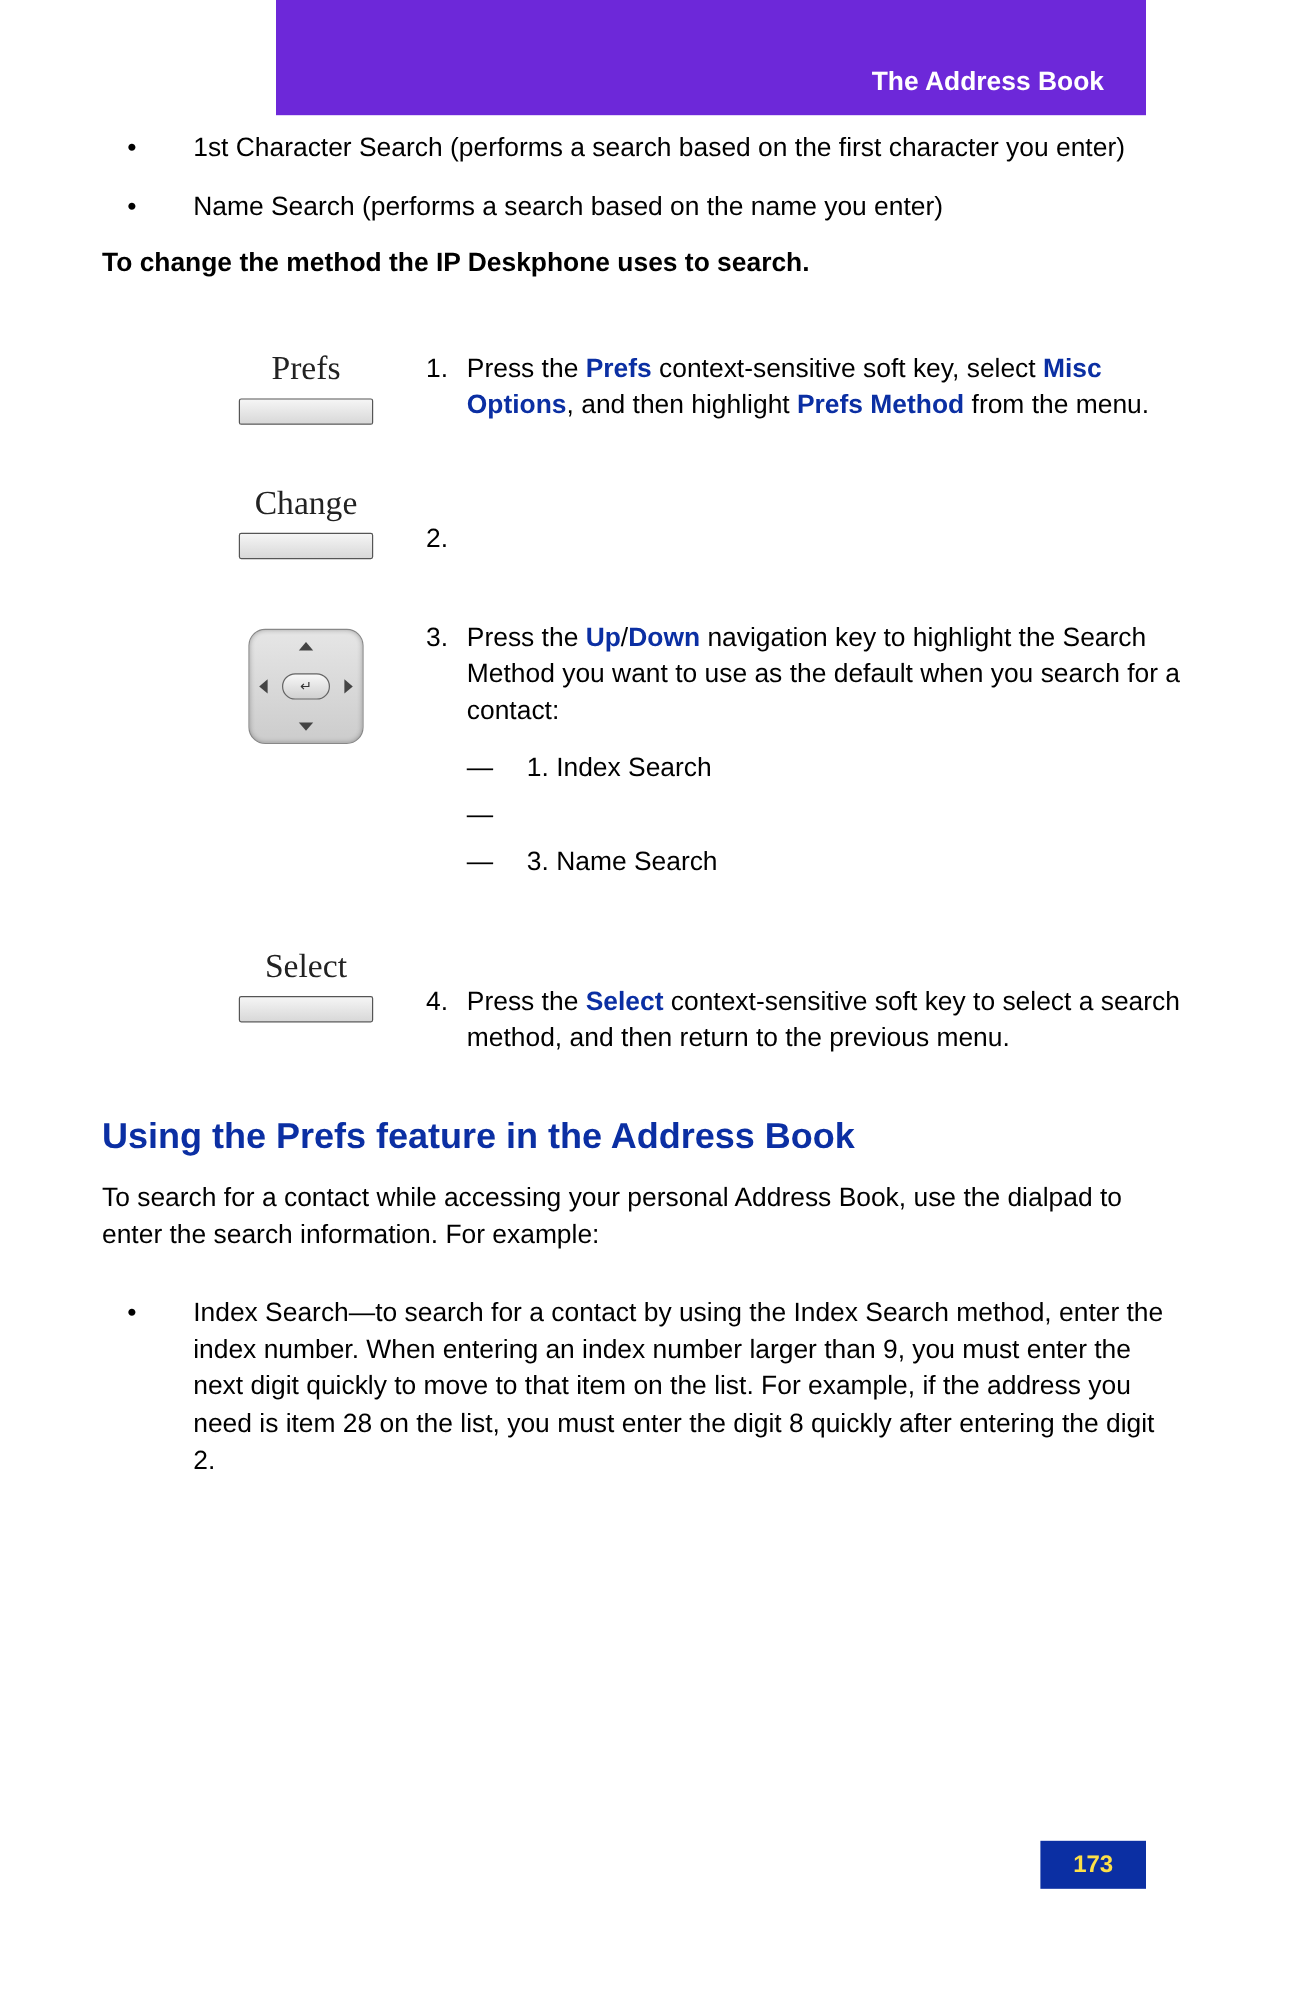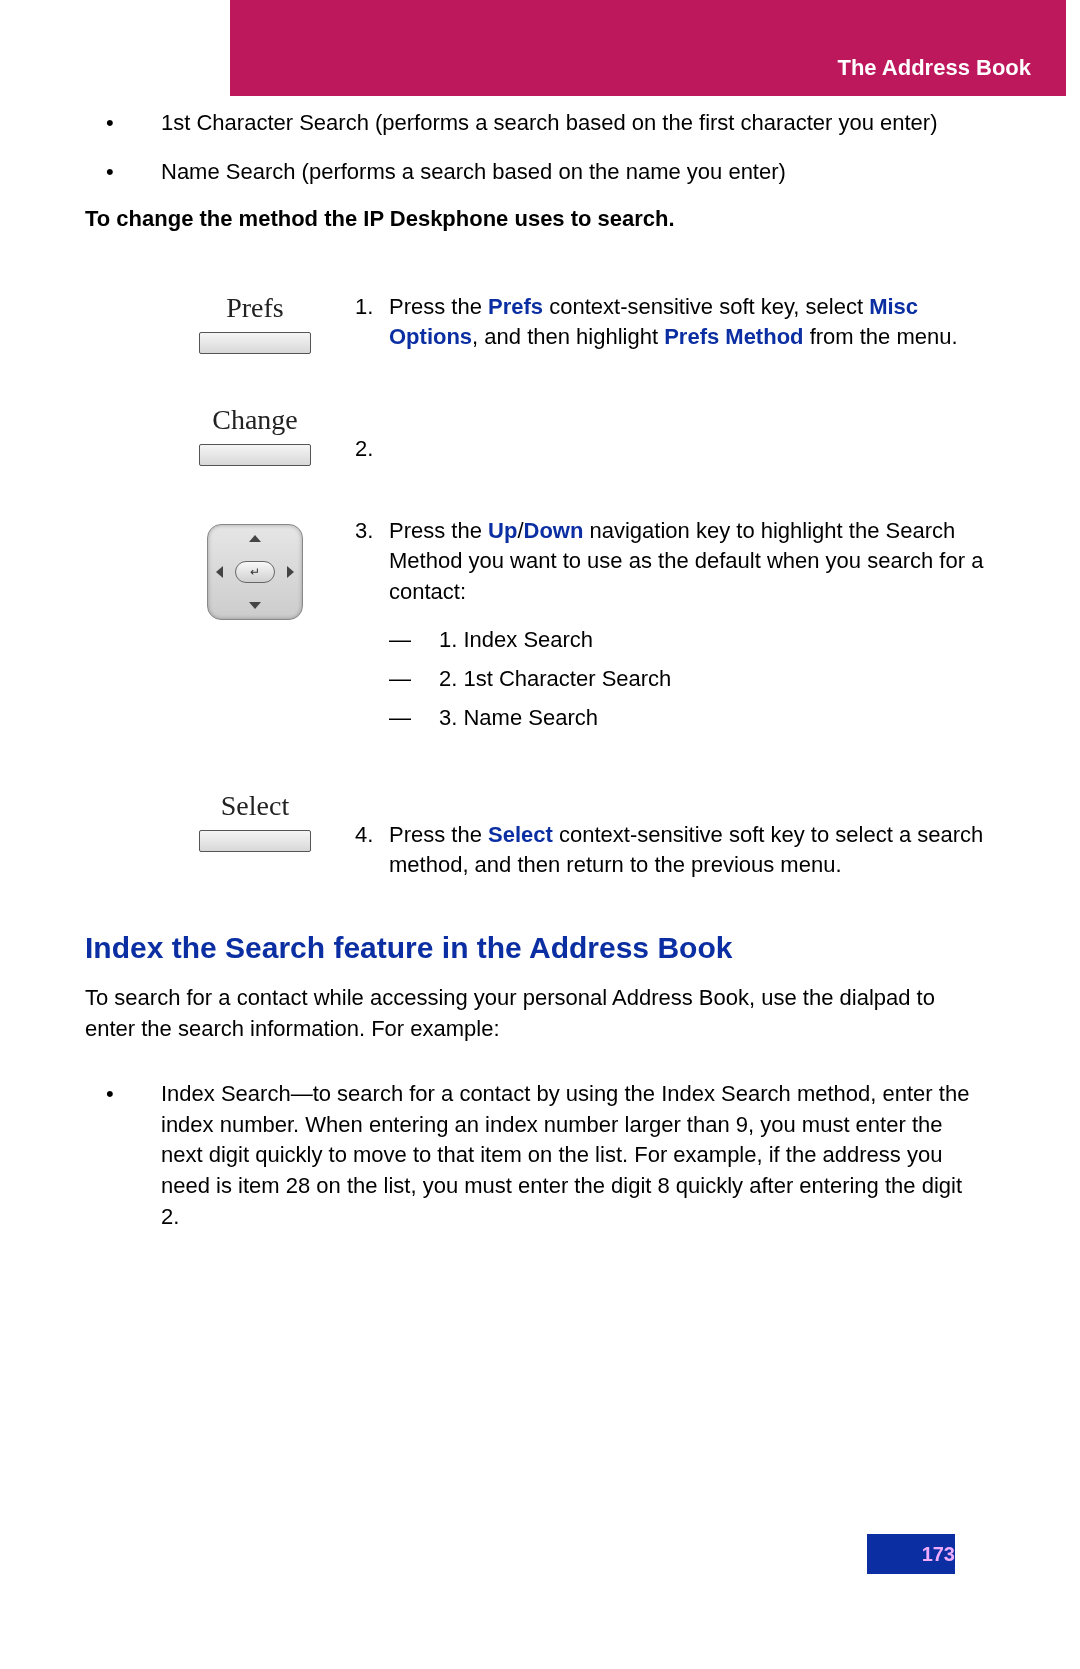--- a/index.html
+++ b/index.html
@@ -8,23 +8,23 @@
     height: 1669px;
     background: #fff;
     font-family: Arial, Helvetica, sans-serif;
     color: #000;
     position: relative;
   }
   .header-bar {
     position: absolute;
     top: 0;
     left: 230px;
-    width: 836px;
+    width: 725px;
     height: 96px;
-    background: #be185d;
+    background: #6d28d9;
   }
   .header-title {
     position: absolute;
     right: 35px;
     top: 55px;
     color: #fff;
     font-weight: bold;
     font-size: 22px;
   }
   .content {
@@ -157,26 +157,26 @@
     line-height: 1.4;
     margin-bottom: 34px;
   }
   .page-num-box {
     position: absolute;
     right: 125px;
     bottom: 95px;
     width: 88px;
     height: 40px;
     background: #0b2fa3;
-    color: #f0abfc;
+    color: #fde047;
     font-weight: bold;
     font-size: 20px;
     display: flex;
     align-items: center;
-    justify-content: flex-end;
+    justify-content: center;
   }
 </style>
 </head>
 <body>
 
 <div class="header-bar">
   <div class="header-title">The Address Book</div>
 </div>
 
 <div class="content">
@@ -233,21 +233,20 @@
         <span class="step-num">3.</span>
         <span class="step-txt">
           <span>Press the </span><span class="link">Up</span><span>/</span><span class="link">Down</span><span> navigation key to highlight the Search Method you want to use as the default when you search for a contact:</span>
           <div class="sub-list">
             <div class="sub-item">
                 <span class="sub-dash">—</span>
                 <span>1. Index Search</span>
               </div>
             <div class="sub-item">
                 <span class="sub-dash">—</span>
-                <span>2. 1st Character Search</span>
               </div>
             <div class="sub-item">
                 <span class="sub-dash">—</span>
                 <span>3. Name Search</span>
               </div>
           </div>
         </span>
       </div>
     </div>
 
@@ -259,21 +258,21 @@
       <div class="step-right" style="padding-top:30px;">
         <span class="step-num">4.</span>
         <span class="step-txt">
           <span>Press the </span><span class="link">Select</span><span> context-sensitive soft key to select a search method, and then return to the previous menu.</span>
         </span>
       </div>
     </div>
 
   </div>
 
-  <div class="section-heading">Index the Search feature in the Address Book</div>
+  <div class="section-heading">Using the Prefs feature in the Address Book</div>
   <div class="para">To search for a contact while accessing your personal Address Book, use the dialpad to enter the search information. For example:</div>
 
   <div class="bullet-list">
     <div class="bullet-item">
       <span class="dot">•</span>
       <span class="txt">Index Search—to search for a contact by using the Index Search method, enter the index number. When entering an index number larger than 9, you must enter the next digit quickly to move to that item on the list. For example, if the address you need is item 28 on the list, you must enter the digit 8 quickly after entering the digit 2.</span>
     </div>
   </div>
 
 </div>

